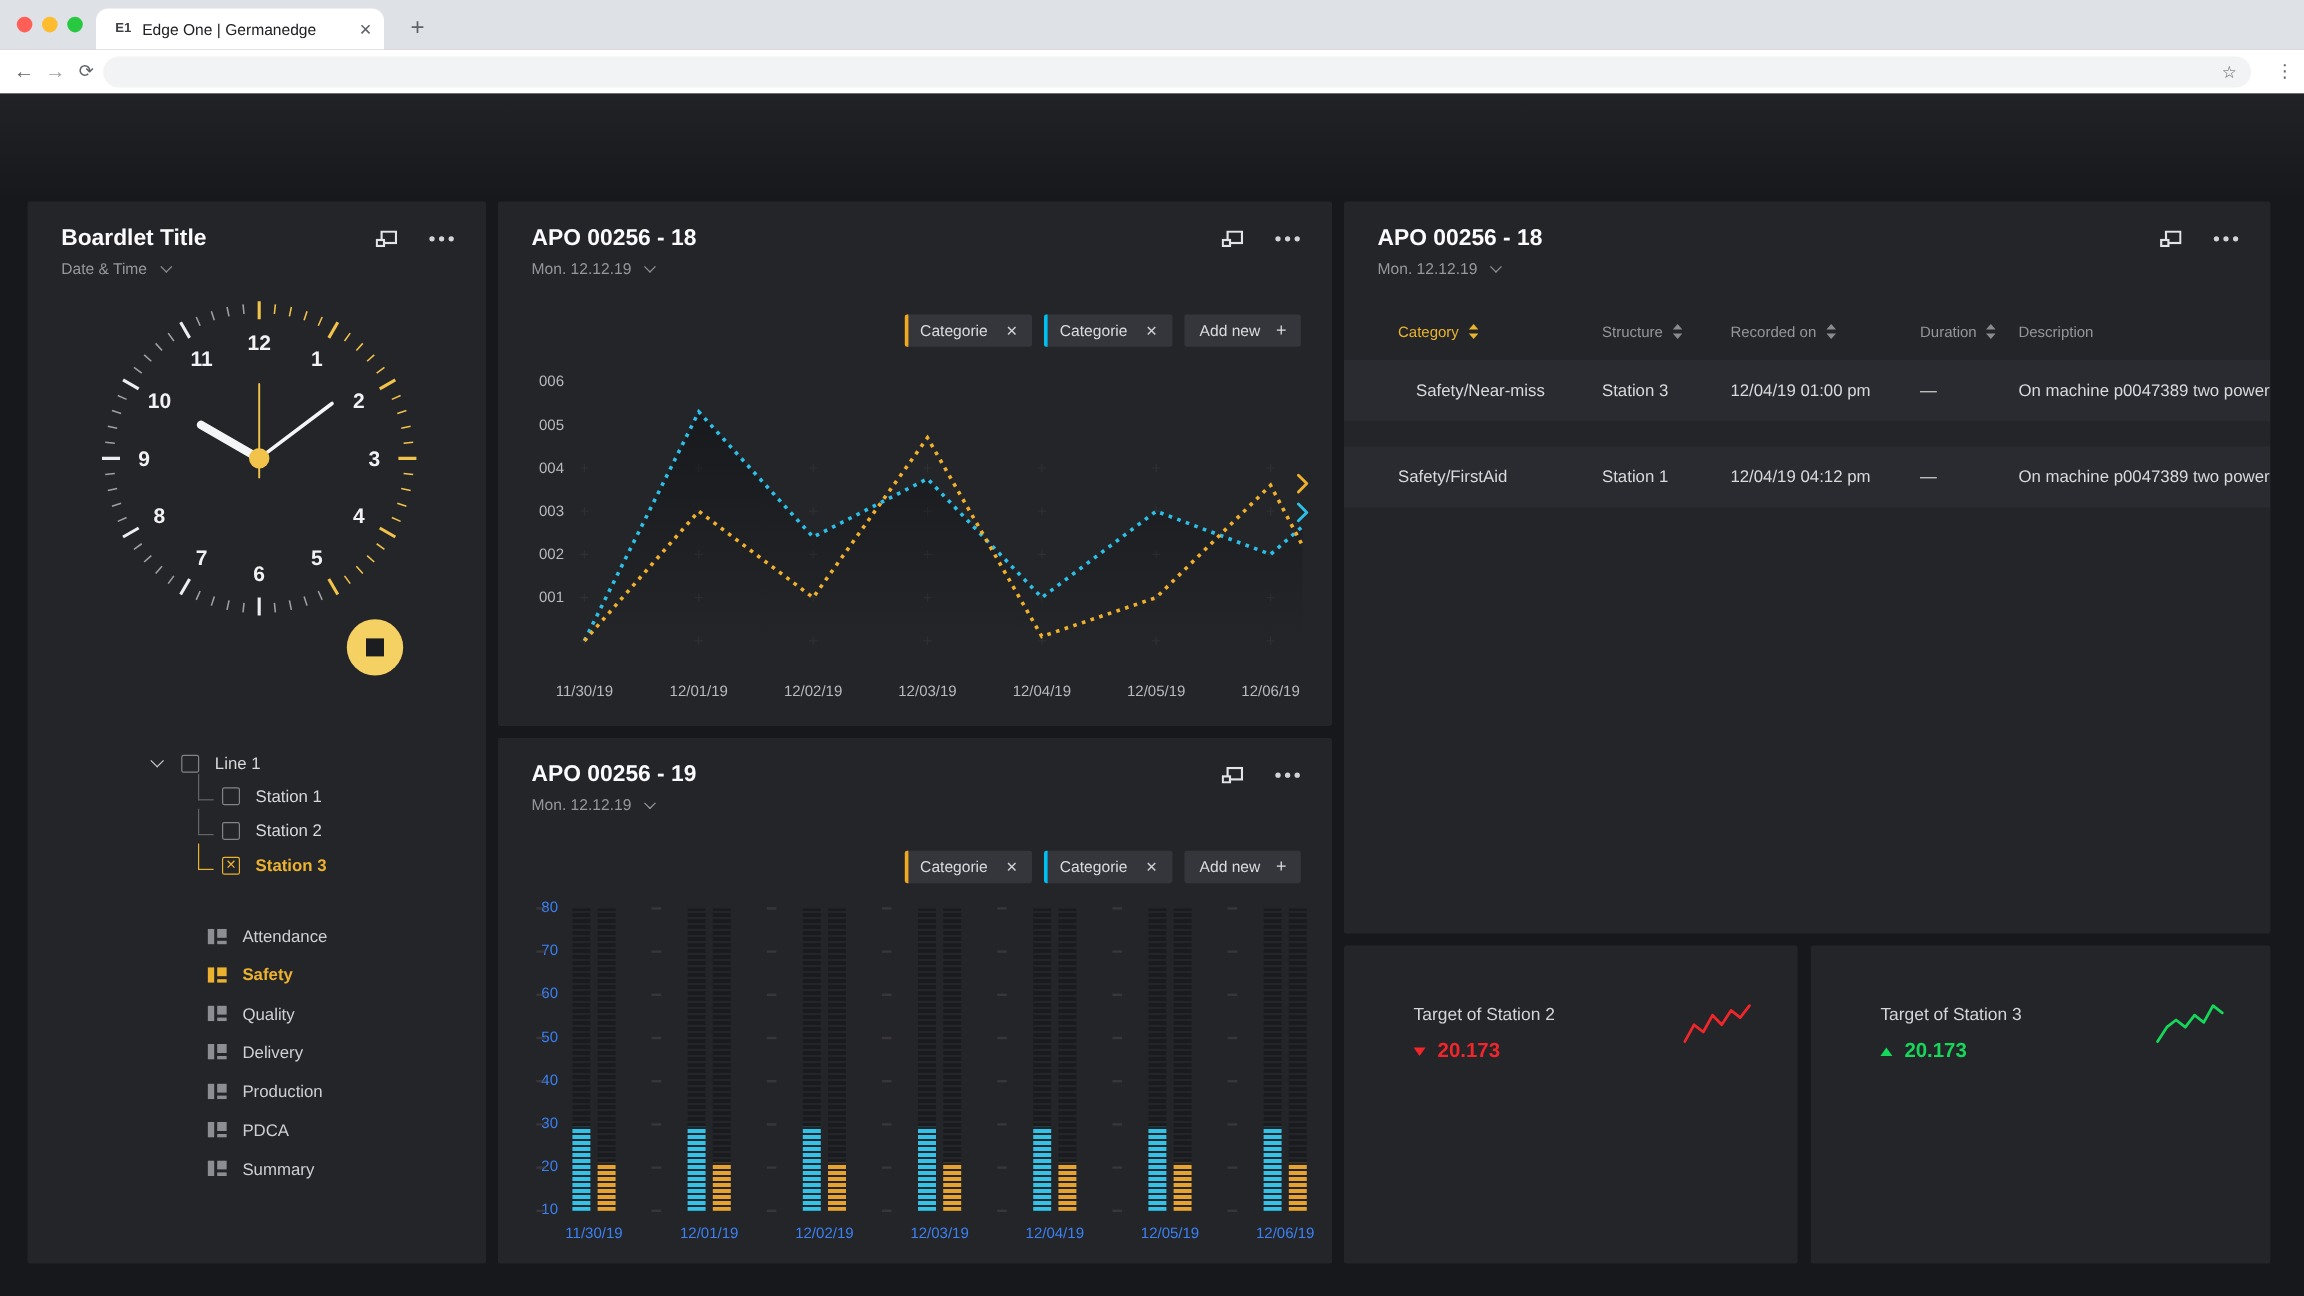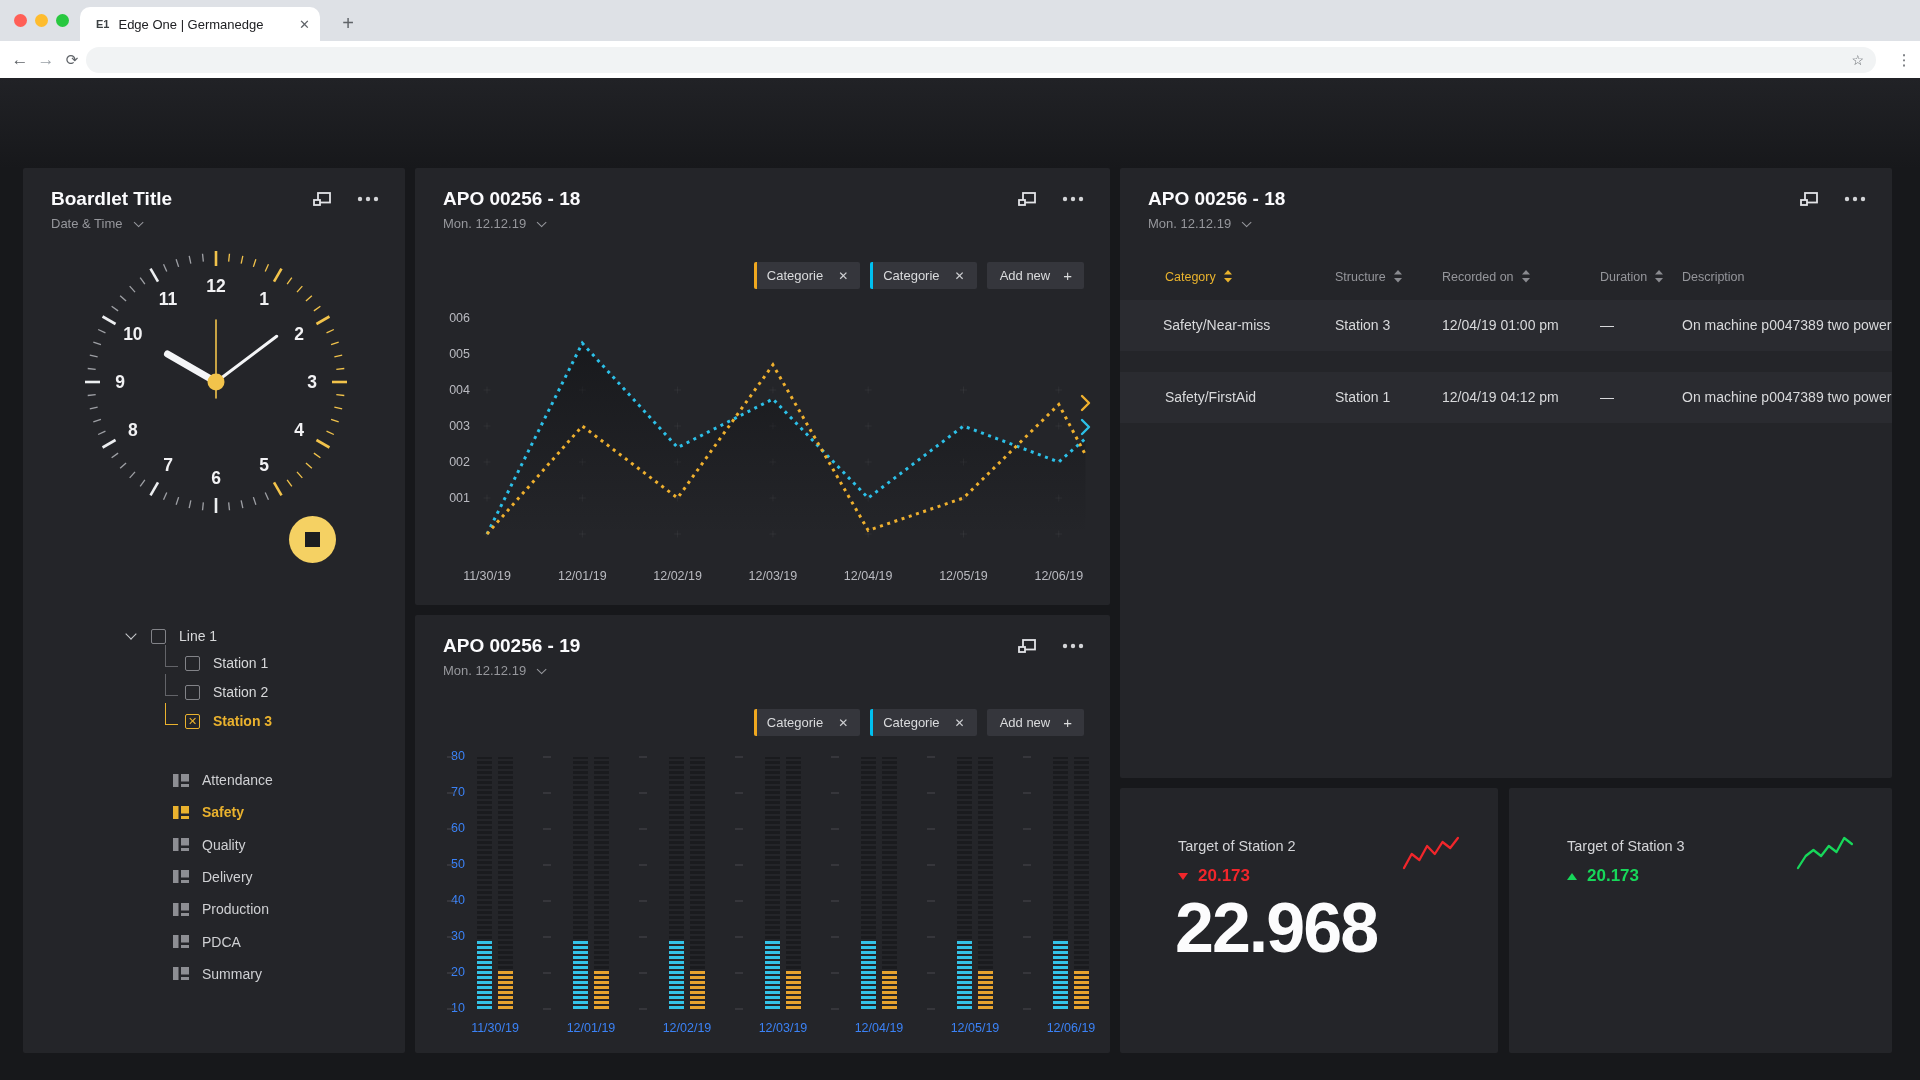--- a/index.html
+++ b/index.html
@@ -615,21 +615,21 @@
             <path d="M4 0 L8 4.5 L0 4.5 Z" fill="#8a8b90"></path>
             <path d="M0 8 L8 8 L4 12.5 Z" fill="#8a8b90"></path>
           </svg>
         </div>
         <div class="th-cell" style="left: 562px;">
           <span>Description</span>
         </div>
       </div>
     <div id="tableRows">
         <div class="t-row" style="top: 132px;">
-          <div class="t-cell" style="left: 43px;">Safety/Near-miss</div>
+          <div class="t-cell" style="left: 60px;">Safety/Near-miss</div>
           <div class="t-cell" style="left: 215px;">Station 3</div>
           <div class="t-cell" style="left: 322px;">12/04/19 01:00 pm</div>
           <div class="t-cell" style="left: 480px;">—</div>
           <div class="t-cell" style="left: 562px;">On machine p0047389 two power …</div>
         </div>
         <div class="t-row" style="top: 204px;">
           <div class="t-cell" style="left: 45px;">Safety/FirstAid</div>
           <div class="t-cell" style="left: 215px;">Station 1</div>
           <div class="t-cell" style="left: 322px;">12/04/19 04:12 pm</div>
           <div class="t-cell" style="left: 480px;">—</div>
@@ -640,21 +640,20 @@
 
   <div class="panel p-kpi1" style="top:710px">
     <div class="kpi-label">Target of Station 2</div>
     <div class="kpi-delta" style="color:#f1262b">
       <span class="tri" style="border-top:7px solid #f1262b"></span>
       <span>20.173</span>
     </div>
     <svg class="spark" id="spark0" width="58" height="38" viewBox="0 0 58 38">
         <polyline points="2,32 9.7,18 17.4,24 25.1,10 32.8,18 40.5,6 48.2,12 55.9,2" fill="none" stroke="#f1262b" stroke-width="2.3" stroke-linecap="round" stroke-linejoin="round"></polyline>
       </svg>
-    <div class="kpi-value">22.968</div>
   </div>
   <div class="panel p-kpi2" style="top:710px">
     <div class="kpi-label">Target of Station 3</div>
     <div class="kpi-delta" style="color:#17d75a">
       <span class="tri" style="border-bottom:7px solid #17d75a"></span>
       <span>20.173</span>
     </div>
     <svg class="spark" id="spark1" width="58" height="38" viewBox="0 0 58 38">
         <polyline points="2,32 9.7,20 17.4,14 25.1,20 32.8,10 40.5,16 48.2,2 55.9,8" fill="none" stroke="#17d75a" stroke-width="2.3" stroke-linecap="round" stroke-linejoin="round"></polyline>
       </svg>

